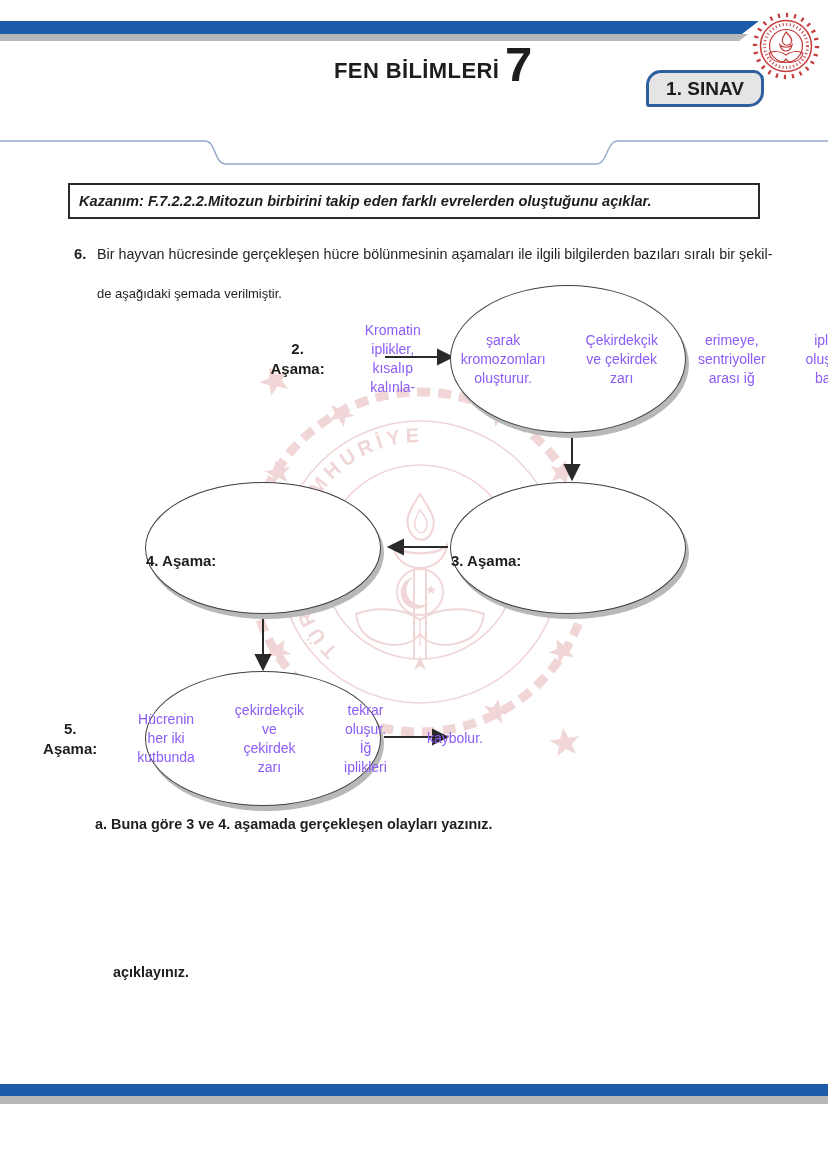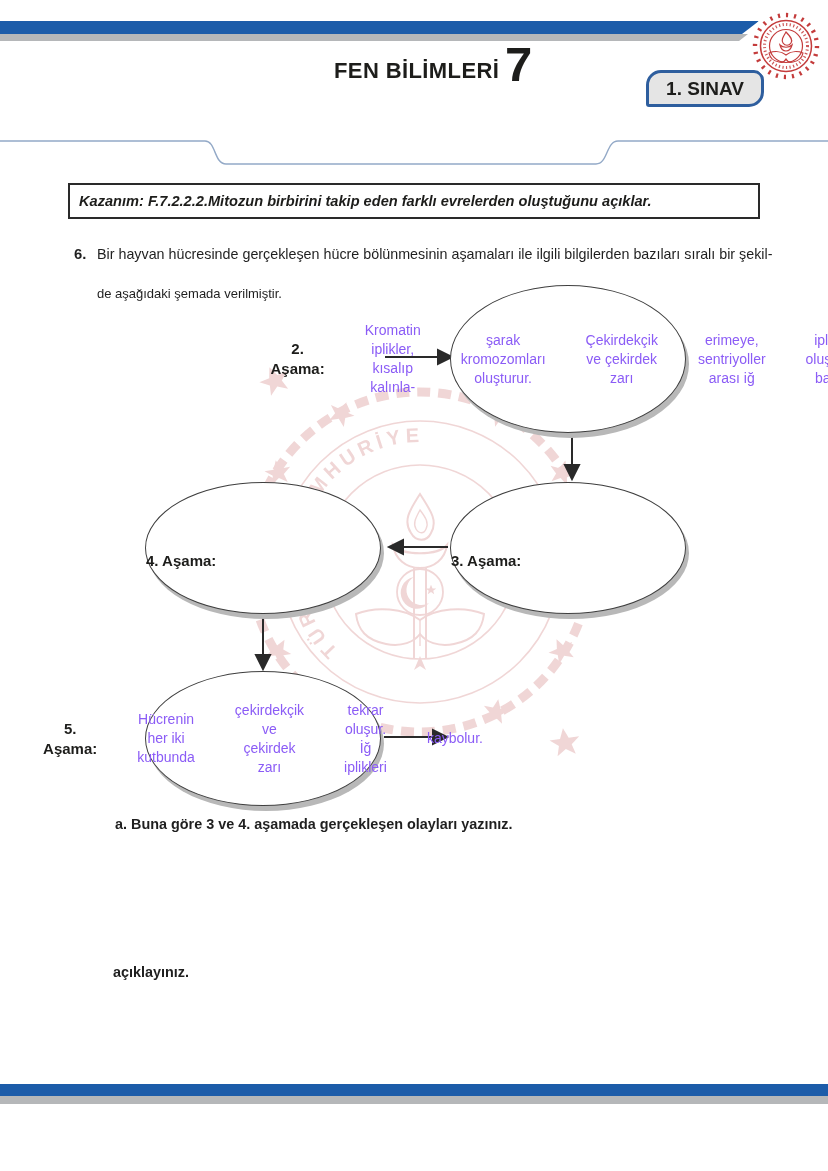--- a/index.html
+++ b/index.html
@@ -42,21 +42,21 @@
   .stage-line{font-size:14px;line-height:19px;color:#8b5cf6;}
   .e1{left:145px;top:297px;width:234px;height:120px;}
   .e2{left:450px;top:285px;width:234px;height:146px;}
   .e3{left:450px;top:482px;width:234px;height:130px;padding-top:0;}
   .e4{left:145px;top:482px;width:234px;height:130px;}
   .e3 .stage-label,.e4 .stage-label{margin-top:26px;}
   .e5{left:145px;top:671px;width:234px;height:133px;}
   .e6{left:450px;top:674px;width:234px;height:126px;}
 
   
-  .sub-q-a{position:absolute;left:95px;top:816px;font-size:14.4px;font-weight:bold;white-space:nowrap;margin-left:20px;}
+  .sub-q-a{position:absolute;left:95px;top:816px;font-size:14.4px;font-weight:bold;white-space:nowrap;}
   .sub-q-b1{position:absolute;left:95px;top:939px;font-size:14.4px;font-weight:bold;white-space:nowrap;}
   .sub-q-b2{position:absolute;left:113px;top:964px;font-size:14.4px;font-weight:bold;white-space:nowrap;}
 
   
   .bar-blue-bottom{position:absolute;left:0;top:1084px;width:828px;height:12px;background:#1c5ca9;}
   .bar-gray-bottom{position:absolute;left:0;top:1096px;width:828px;height:8px;background:#b5b7b9;}
 </style>
 </head>
 <body>
 

